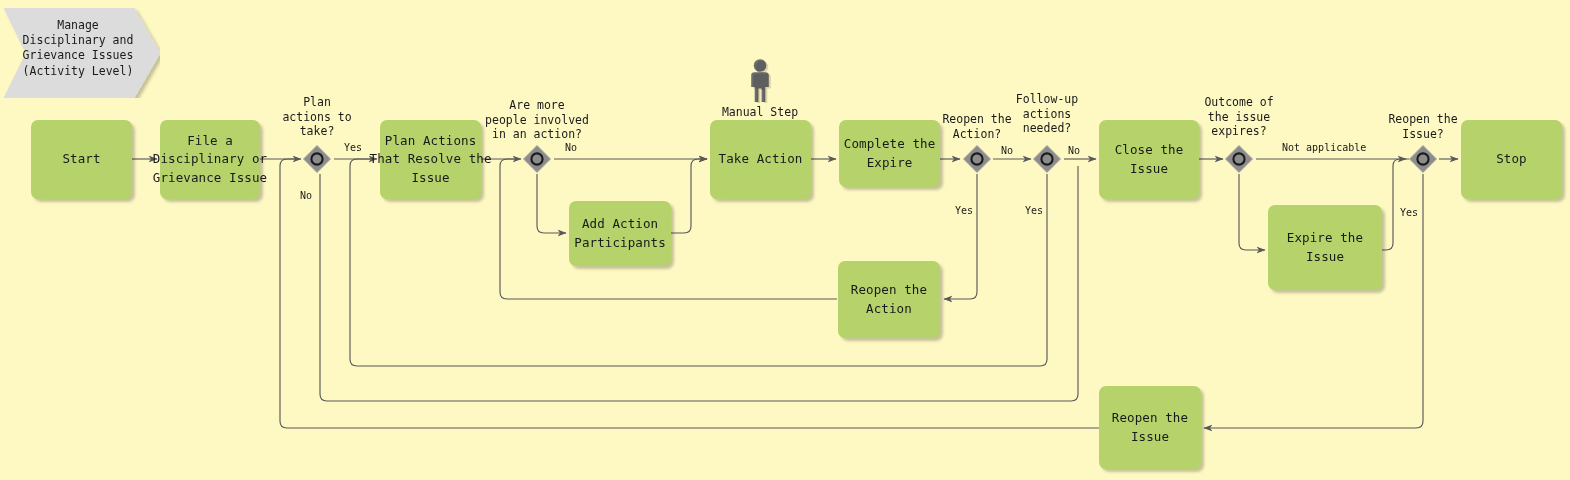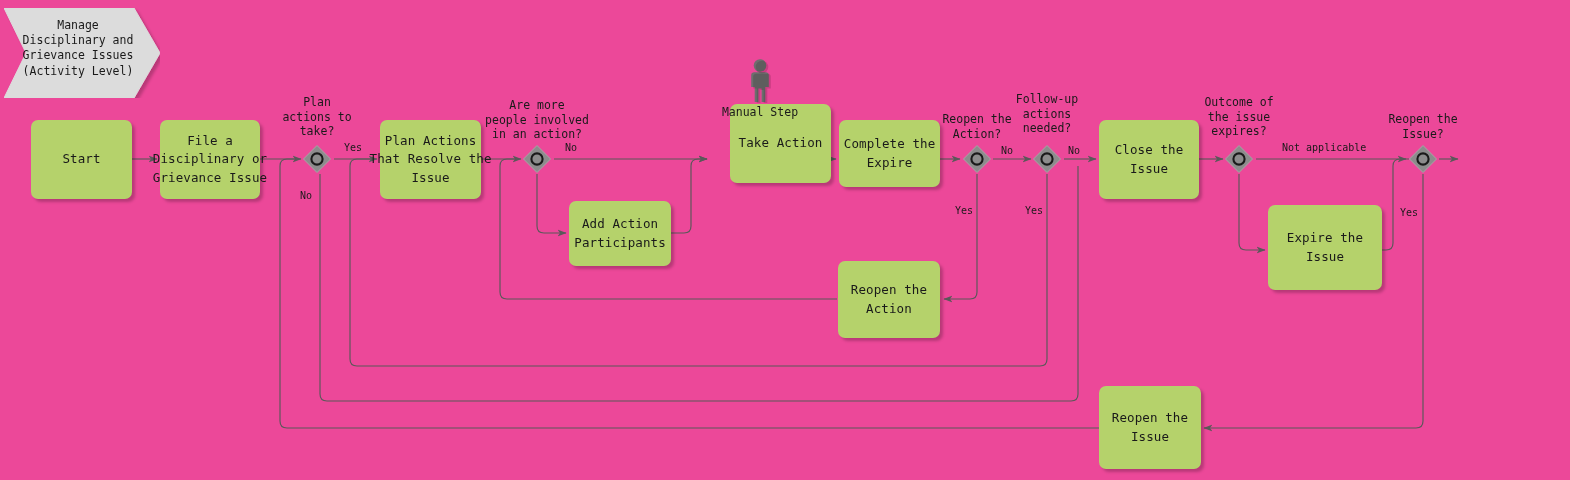--- a/index.html
+++ b/index.html
@@ -7,21 +7,21 @@
     padding: 0;
     background: #ffffff;
   }
   body {
     font-family: "DejaVu Sans Mono", "Liberation Mono", monospace;
   }
   #canvas {
     position: relative;
     width: 1570px;
     height: 480px;
-    background: #ec4899;
+    background: #fef9c3;
     overflow: hidden;
   }
   #wires {
     position: absolute;
     left: 0; top: 0;
     width: 1570px;
     height: 480px;
   }
   .node {
     position: absolute;
@@ -175,21 +175,21 @@
     <span>Plan Actions
 That Resolve the
 Issue</span>
   </div>
 
   <div class="node" style="left:569px; top:201px; width:102px; height:65px; white-space:pre;">
     <span>Add Action
 Participants</span>
   </div>
 
-  <div class="node" style="left:710px; top:104px; width:101px; height:79px;margin-left:20px;">
+  <div class="node" style="left:710px; top:120px; width:101px; height:79px;">
     <span>Take Action</span>
   </div>
 
   <div class="node" style="left:839px; top:120px; width:101px; height:67px; white-space:pre;">
     <span>Complete the
 Expire</span>
   </div>
 
   <div class="node" style="left:838px; top:261px; width:102px; height:77px; white-space:pre;">
     <span>Reopen the
@@ -202,20 +202,23 @@
 
   <div class="node" style="left:1268px; top:205px; width:114px; height:85px;">
     <span>Expire the Issue</span>
   </div>
 
   <div class="node" style="left:1099px; top:386px; width:102px; height:83px; white-space:pre;">
     <span>Reopen the
 Issue</span>
   </div>
 
+  <div class="node" style="left:1461px; top:120px; width:101px; height:79px;">
+    <span>Stop</span>
+  </div>
 
   <svg class="gw" style="left:302px; top:144px;" viewBox="0 0 30 30">
     <path d="M15,1.5 L28.5,15 L15,28.5 L1.5,15 Z" fill="#8c8c8c" stroke="#a6a6a6" stroke-width="1"></path>
     <path d="M15,4 L26,15 L15,26 L4,15 Z" fill="#8c8c8c"></path>
     <circle cx="15" cy="15" r="5.6" fill="#8c8c8c" stroke="#1a1a1a" stroke-width="2.1"></circle>
   </svg>
   <svg class="gw" style="left:522px; top:144px;" viewBox="0 0 30 30">
     <path d="M15,1.5 L28.5,15 L15,28.5 L1.5,15 Z" fill="#8c8c8c" stroke="#a6a6a6" stroke-width="1"></path>
     <circle cx="15" cy="15" r="5.6" fill="#8c8c8c" stroke="#1a1a1a" stroke-width="2.1"></circle>
   </svg>

